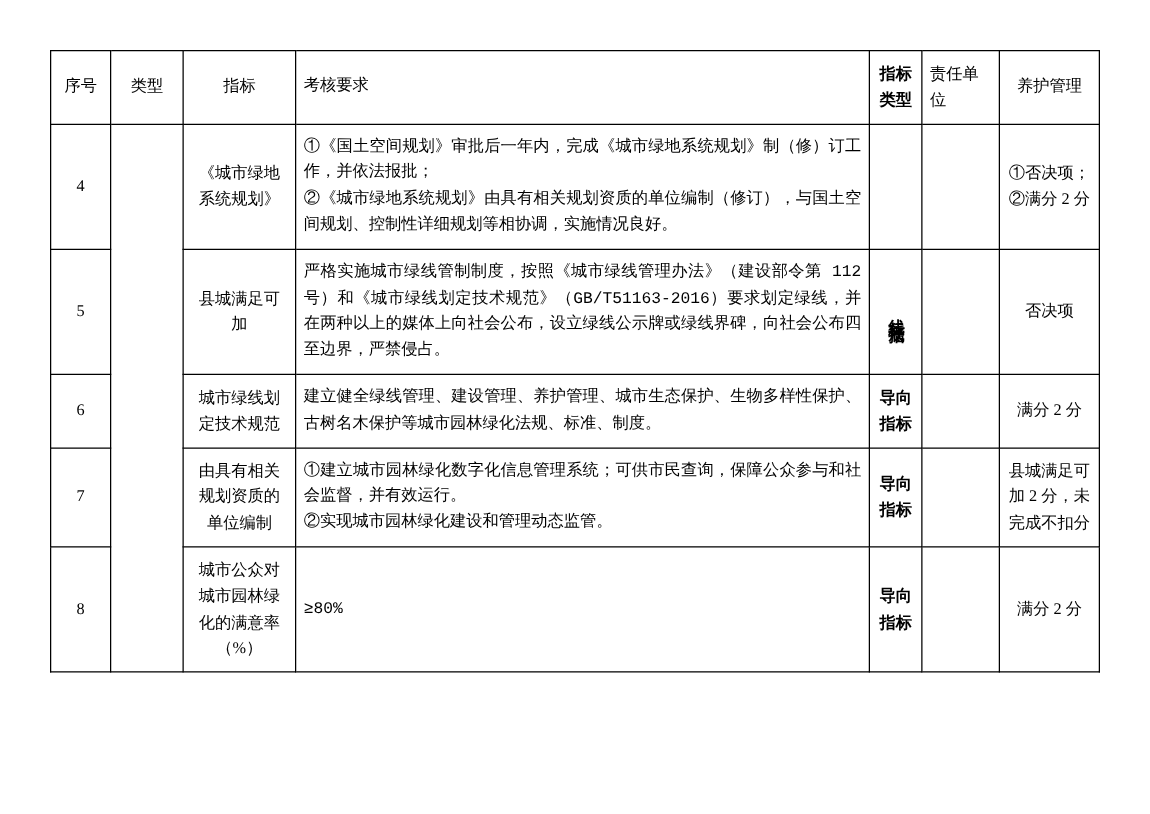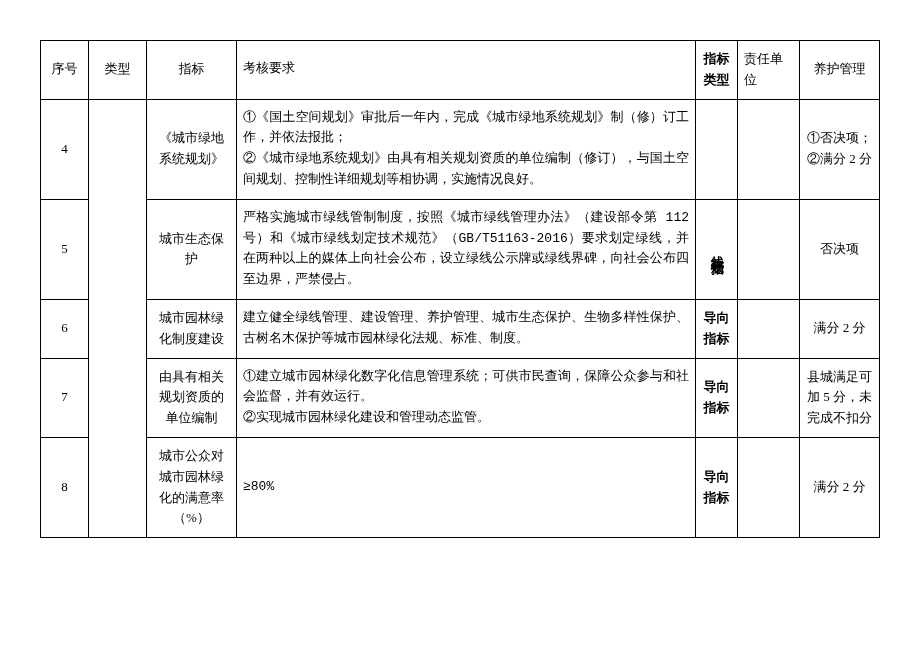--- a/index.html
+++ b/index.html
@@ -62,41 +62,41 @@
       <td class="col-seq">4</td>
       <td class="col-type" rowspan="5"></td>
       <td class="col-ind">《城市绿地系统规划》</td>
       <td class="col-req req">①《国土空间规划》审批后一年内，完成《城市绿地系统规划》制（修）订工作，并依法报批；<br>②《城市绿地系统规划》由具有相关规划资质的单位编制（修订），与国土空间规划、控制性详细规划等相协调，实施情况良好。</td>
       <td class="col-itype"></td>
       <td class="col-unit"></td>
       <td class="col-score">①否决项；<br>②满分 2 分</td>
     </tr>
     <tr>
       <td class="col-seq">5</td>
-      <td class="col-ind">城市生态保护</td>
+      <td class="col-ind">县城满足可加</td>
       <td class="col-req req">严格实施城市绿线管制制度，按照《城市绿线管理办法》（建设部令第 112 号）和《城市绿线划定技术规范》（GB/T51163-2016）要求划定绿线，并在两种以上的媒体上向社会公布，设立绿线公示牌或绿线界碑，向社会公布四至边界，严禁侵占。</td>
       <td class="col-itype"><span class="vtext">线标底指</span></td>
       <td class="col-unit"></td>
       <td class="col-score">否决项</td>
     </tr>
     <tr>
       <td class="col-seq">6</td>
-      <td class="col-ind">城市园林绿化制度建设</td>
+      <td class="col-ind">城市绿线划定技术规范</td>
       <td class="col-req req">建立健全绿线管理、建设管理、养护管理、城市生态保护、生物多样性保护、古树名木保护等城市园林绿化法规、标准、制度。</td>
       <td class="col-itype">导向指标</td>
       <td class="col-unit"></td>
       <td class="col-score">满分 2 分</td>
     </tr>
     <tr>
       <td class="col-seq">7</td>
       <td class="col-ind">由具有相关规划资质的单位编制</td>
       <td class="col-req req">①建立城市园林绿化数字化信息管理系统；可供市民查询，保障公众参与和社会监督，并有效运行。<br>②实现城市园林绿化建设和管理动态监管。</td>
       <td class="col-itype">导向指标</td>
       <td class="col-unit"></td>
-      <td class="col-score">县城满足可加 5 分，未完成不扣分</td>
+      <td class="col-score">县城满足可加 2 分，未完成不扣分</td>
     </tr>
     <tr>
       <td class="col-seq">8</td>
       <td class="col-ind">城市公众对城市园林绿化的满意率（%）</td>
       <td class="col-req req">≥80%</td>
       <td class="col-itype">导向指标</td>
       <td class="col-unit"></td>
       <td class="col-score">满分 2 分</td>
     </tr>
   </tbody>

